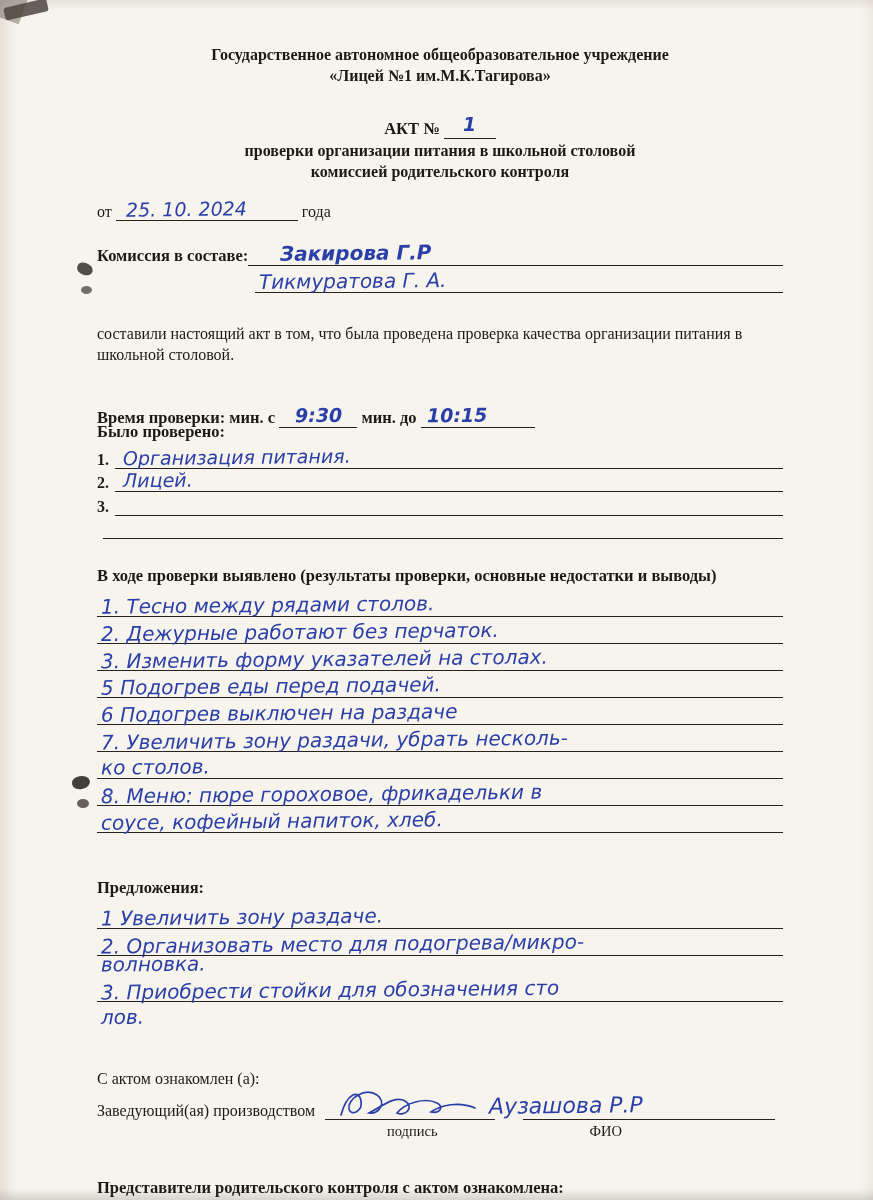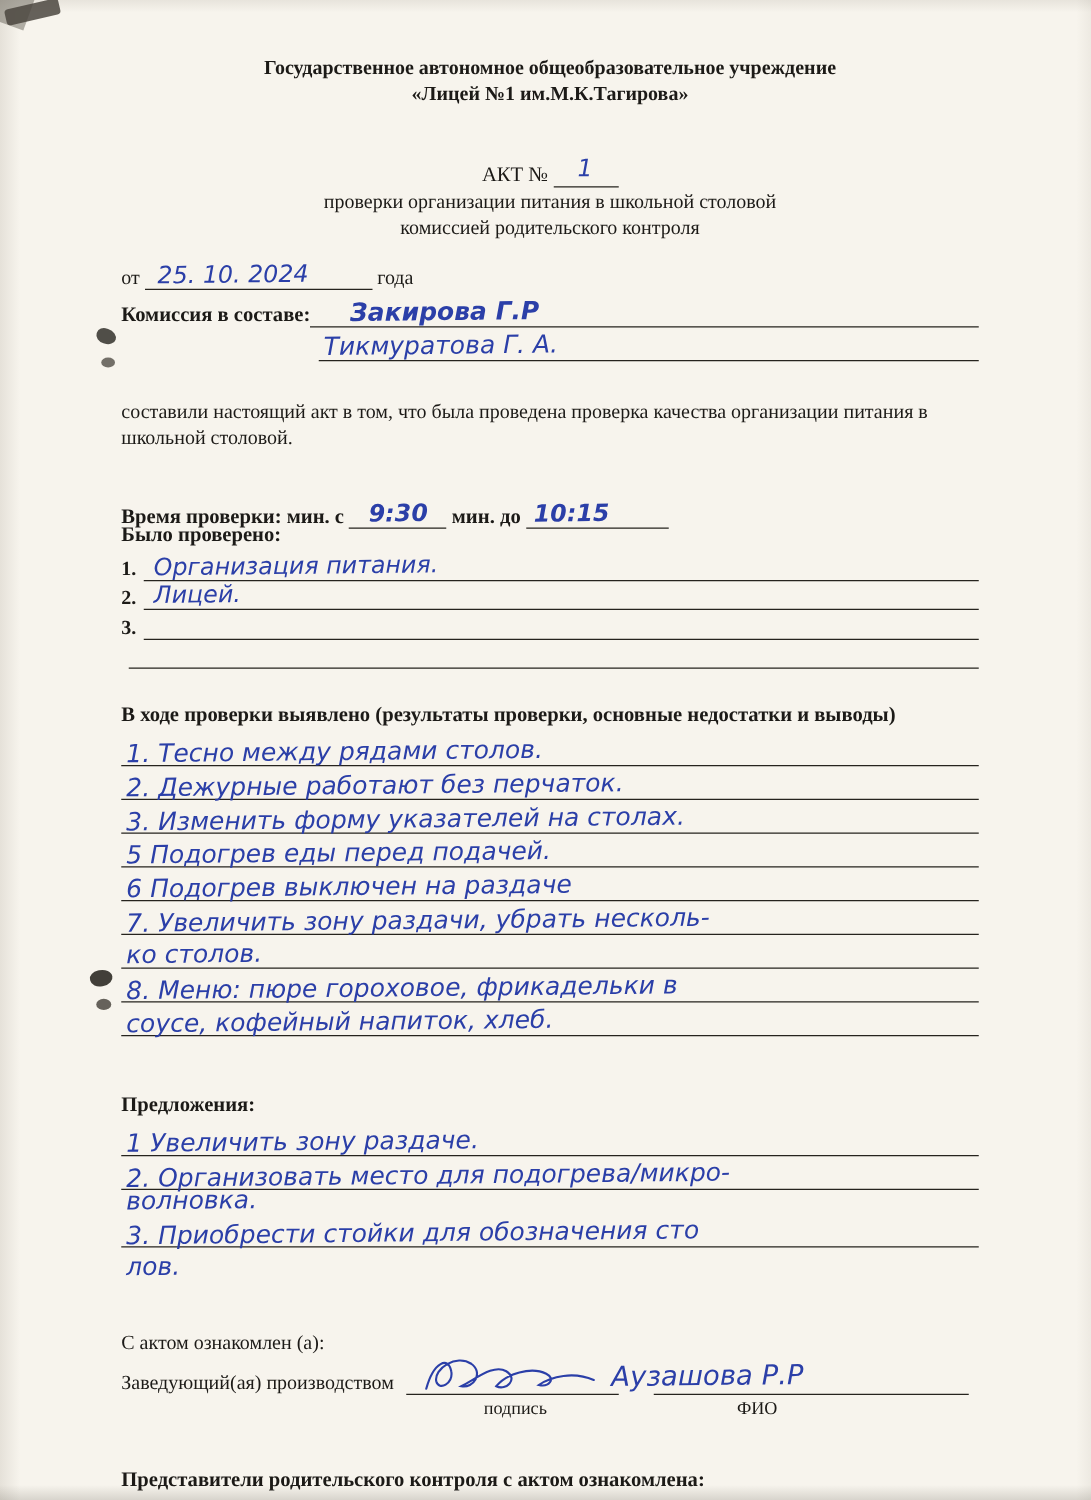--- a/index.html
+++ b/index.html
@@ -19,33 +19,33 @@
       linear-gradient(90deg, rgba(120,110,95,.14), rgba(0,0,0,0) 16px),
       linear-gradient(270deg, rgba(120,110,95,.08), rgba(0,0,0,0) 12px),
       linear-gradient(180deg, rgba(120,110,95,.12), rgba(0,0,0,0) 10px);
   }
   .page::after{
     content:"";position:absolute;left:0;right:0;bottom:0;height:12px;pointer-events:none;
     background:linear-gradient(0deg, rgba(90,85,75,.20), rgba(0,0,0,0));
   }
   .content{position:absolute;left:0;top:0;width:873px;box-sizing:border-box;padding:44px 90px 0 97px;}
   .org{text-align:center;font-weight:bold;font-size:16px;line-height:21px;}
-  .act-line{margin-top:39px;text-align:center;font-weight:normal;font-size:16.5px;height:26px;}
+  .act-line{margin-top:28px;text-align:center;font-weight:bold;font-size:16.5px;height:26px;}
   .act-num-fill{display:inline-block;width:52px;border-bottom:1.4px solid var(--rule);text-align:center;vertical-align:bottom;height:24px;}
-  .subtitle{text-align:center;font-weight:normal;font-size:16px;line-height:21px;}
+  .subtitle{text-align:center;font-weight:bold;font-size:16px;line-height:21px;}
   .hw{
     font-family:"DejaVu Sans",sans-serif;font-style:italic;color:var(--ink-blue);
     display:inline-block;transform:rotate(-0.6deg);white-space:nowrap;
   }
   .hw-lg{font-size:20px;line-height:21px;}
   .hw-md{font-size:19px;line-height:20px;}
   .date-line{margin-top:17px;height:25px;}
   .u-fill{display:inline-block;border-bottom:1.4px solid var(--rule);vertical-align:bottom;}
   .date-fill{width:172px;text-align:left;padding-left:10px;}
-  .commission{}
+  .commission{margin-top:15px;}
   .commission-row1{display:flex;align-items:flex-end;height:27px;font-size:16.5px;font-weight:bold;}
   .commission-row1 .fill{flex:1;border-bottom:1.4px solid var(--rule);padding-left:32px;}
   .commission-row2{display:flex;align-items:flex-end;height:27px;margin-left:158px;}
   .commission-row2 .fill{flex:1;border-bottom:1.4px solid var(--rule);padding-left:4px;}
   .intro{margin-top:30px;font-size:16px;line-height:21px;}
   .time-line{margin-top:4px;font-weight:bold;font-size:16.5px;height:26px;}
   .time-from{width:78px;text-align:center;}
   .time-to{width:108px;text-align:left;padding-left:6px;margin-top:36px;}
   .section-label{margin-top:26px;font-weight:bold;font-size:16.5px;line-height:21px;}
   .chk-rows{margin-top:3px;}

